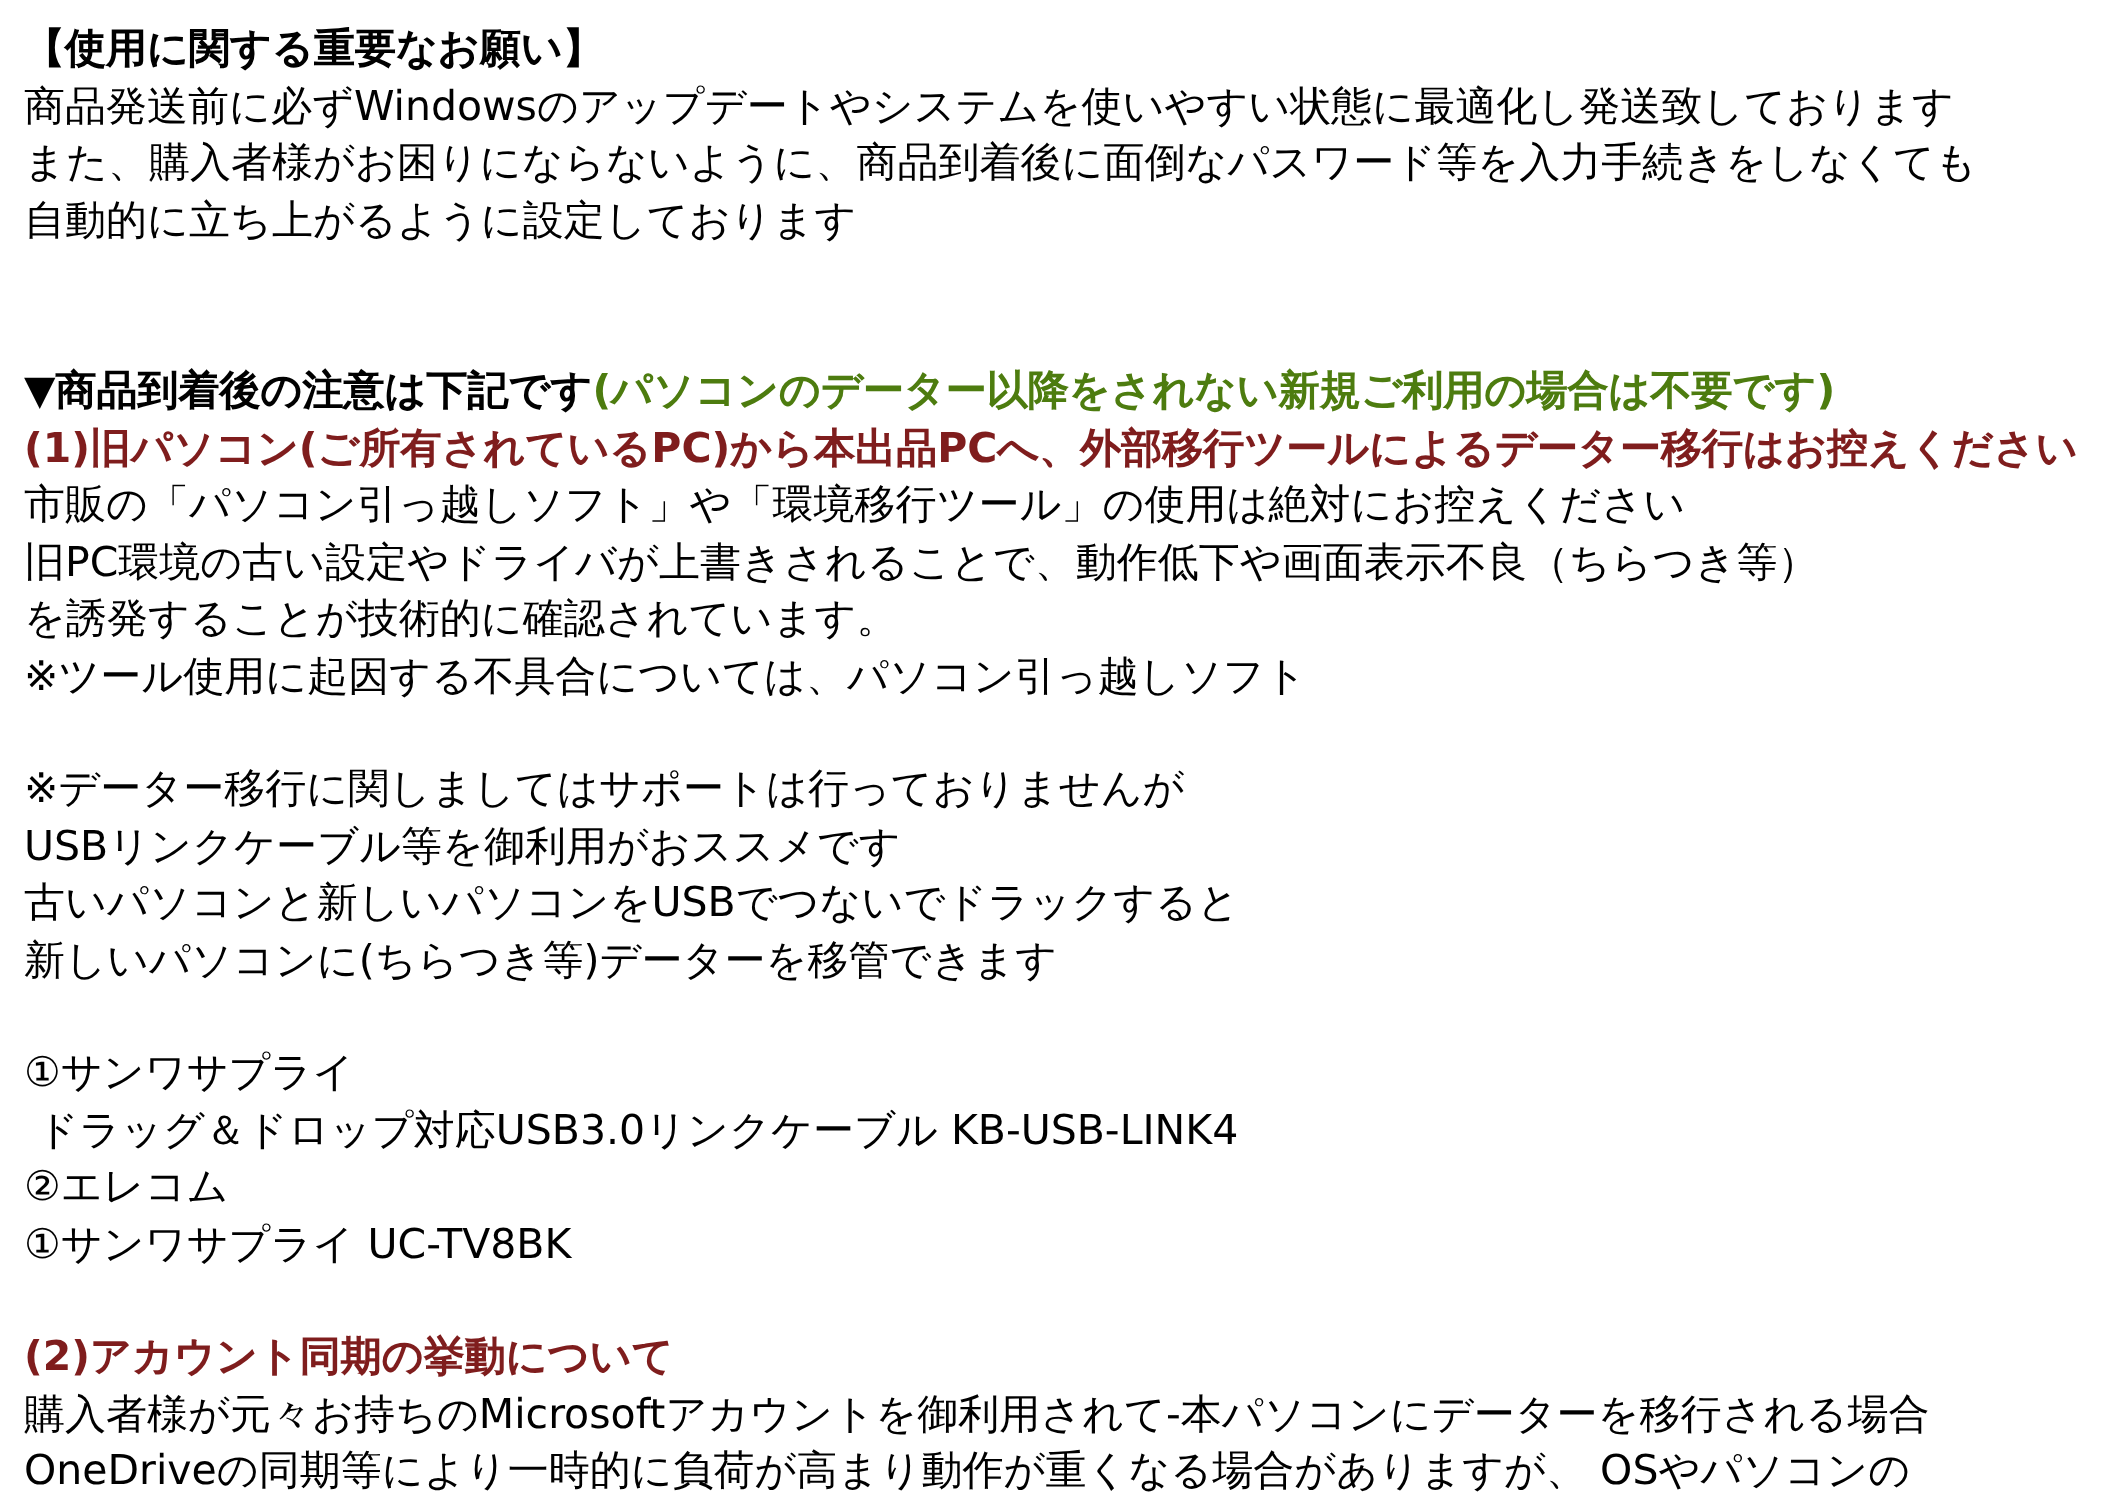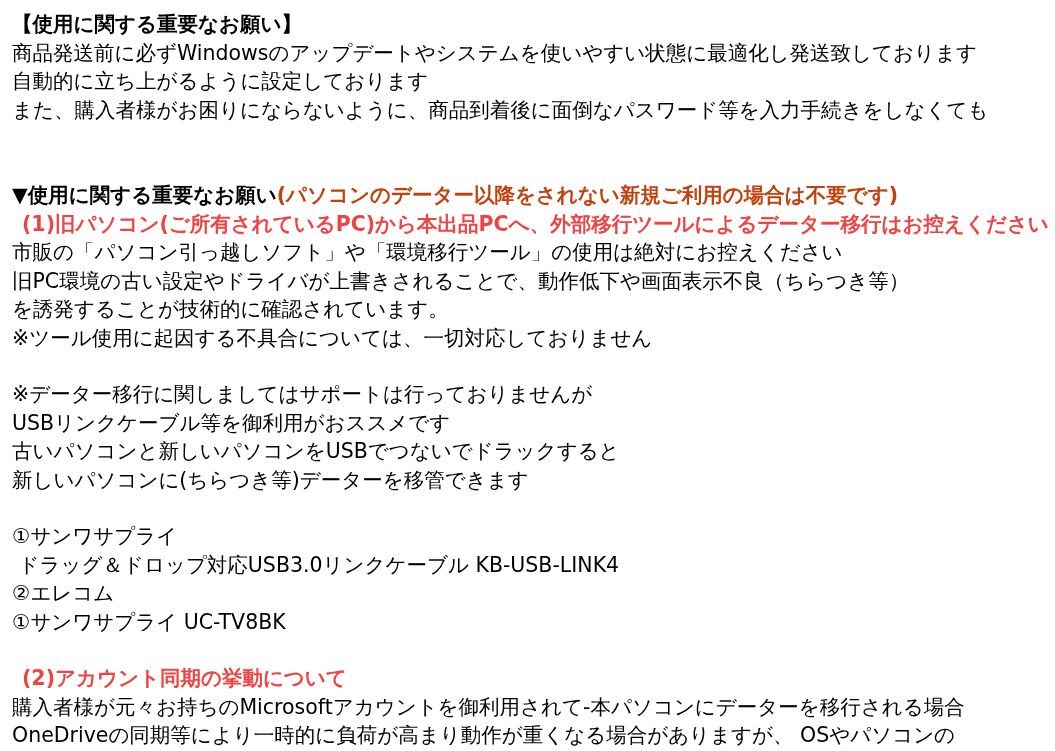--- a/index.html
+++ b/index.html
@@ -20,46 +20,46 @@
     width: 911px;
     height: 751px;
   }
   .line {
     font-size: 20.5px;
     line-height: 28.5px;
     white-space: pre;
     letter-spacing: 0px;
   }
   .bold { font-weight: bold; }
-  .red { color: #ef4444; margin-left: 10px; }
-  .blue { color: #c2410c; }
+  .red { color: #7f1d1d; }
+  .blue { color: #4d7c0f; }
   .spacer-lg { height: 29px; }
   .spacer-sm { height: 28px; }
   .inline-seg { white-space: pre; }
 </style>
 </head>
 <body>
 
 <div class="page">
 
   <div class="line bold">【使用に関する重要なお願い】</div>
   <div class="line">商品発送前に必ずWindowsのアップデートやシステムを使いやすい状態に最適化し発送致しております</div>
+  <div class="line">また、購入者様がお困りにならないように、商品到着後に面倒なパスワード等を入力手続きをしなくても</div>
   <div class="line">自動的に立ち上がるように設定しております</div>
-  <div class="line">また、購入者様がお困りにならないように、商品到着後に面倒なパスワード等を入力手続きをしなくても</div>
 
   <div class="spacer-lg"></div>
   <div class="spacer-sm"></div>
 
-  <div class="line bold"><span class="inline-seg">▼使用に関する重要なお願い</span><span class="inline-seg blue">(パソコンのデーター以降をされない新規ご利用の場合は不要です)</span></div>
+  <div class="line bold"><span class="inline-seg">▼商品到着後の注意は下記です</span><span class="inline-seg blue">(パソコンのデーター以降をされない新規ご利用の場合は不要です)</span></div>
 
   <div class="line bold red">(1)旧パソコン(ご所有されているPC)から本出品PCへ、外部移行ツールによるデーター移行はお控えください</div>
   <div class="line">市販の「パソコン引っ越しソフト」や「環境移行ツール」の使用は絶対にお控えください</div>
   <div class="line">旧PC環境の古い設定やドライバが上書きされることで、動作低下や画面表示不良（ちらつき等）</div>
   <div class="line">を誘発することが技術的に確認されています。</div>
-  <div class="line">※ツール使用に起因する不具合については、一切対応しておりません</div>
+  <div class="line">※ツール使用に起因する不具合については、パソコン引っ越しソフト</div>
 
   <div class="spacer-sm"></div>
 
   <div class="line">※データー移行に関しましてはサポートは行っておりませんが</div>
   <div class="line">USBリンクケーブル等を御利用がおススメです</div>
   <div class="line">古いパソコンと新しいパソコンをUSBでつないでドラックすると</div>
   <div class="line">新しいパソコンに(ちらつき等)データーを移管できます</div>
 
   <div class="spacer-sm"></div>
 

